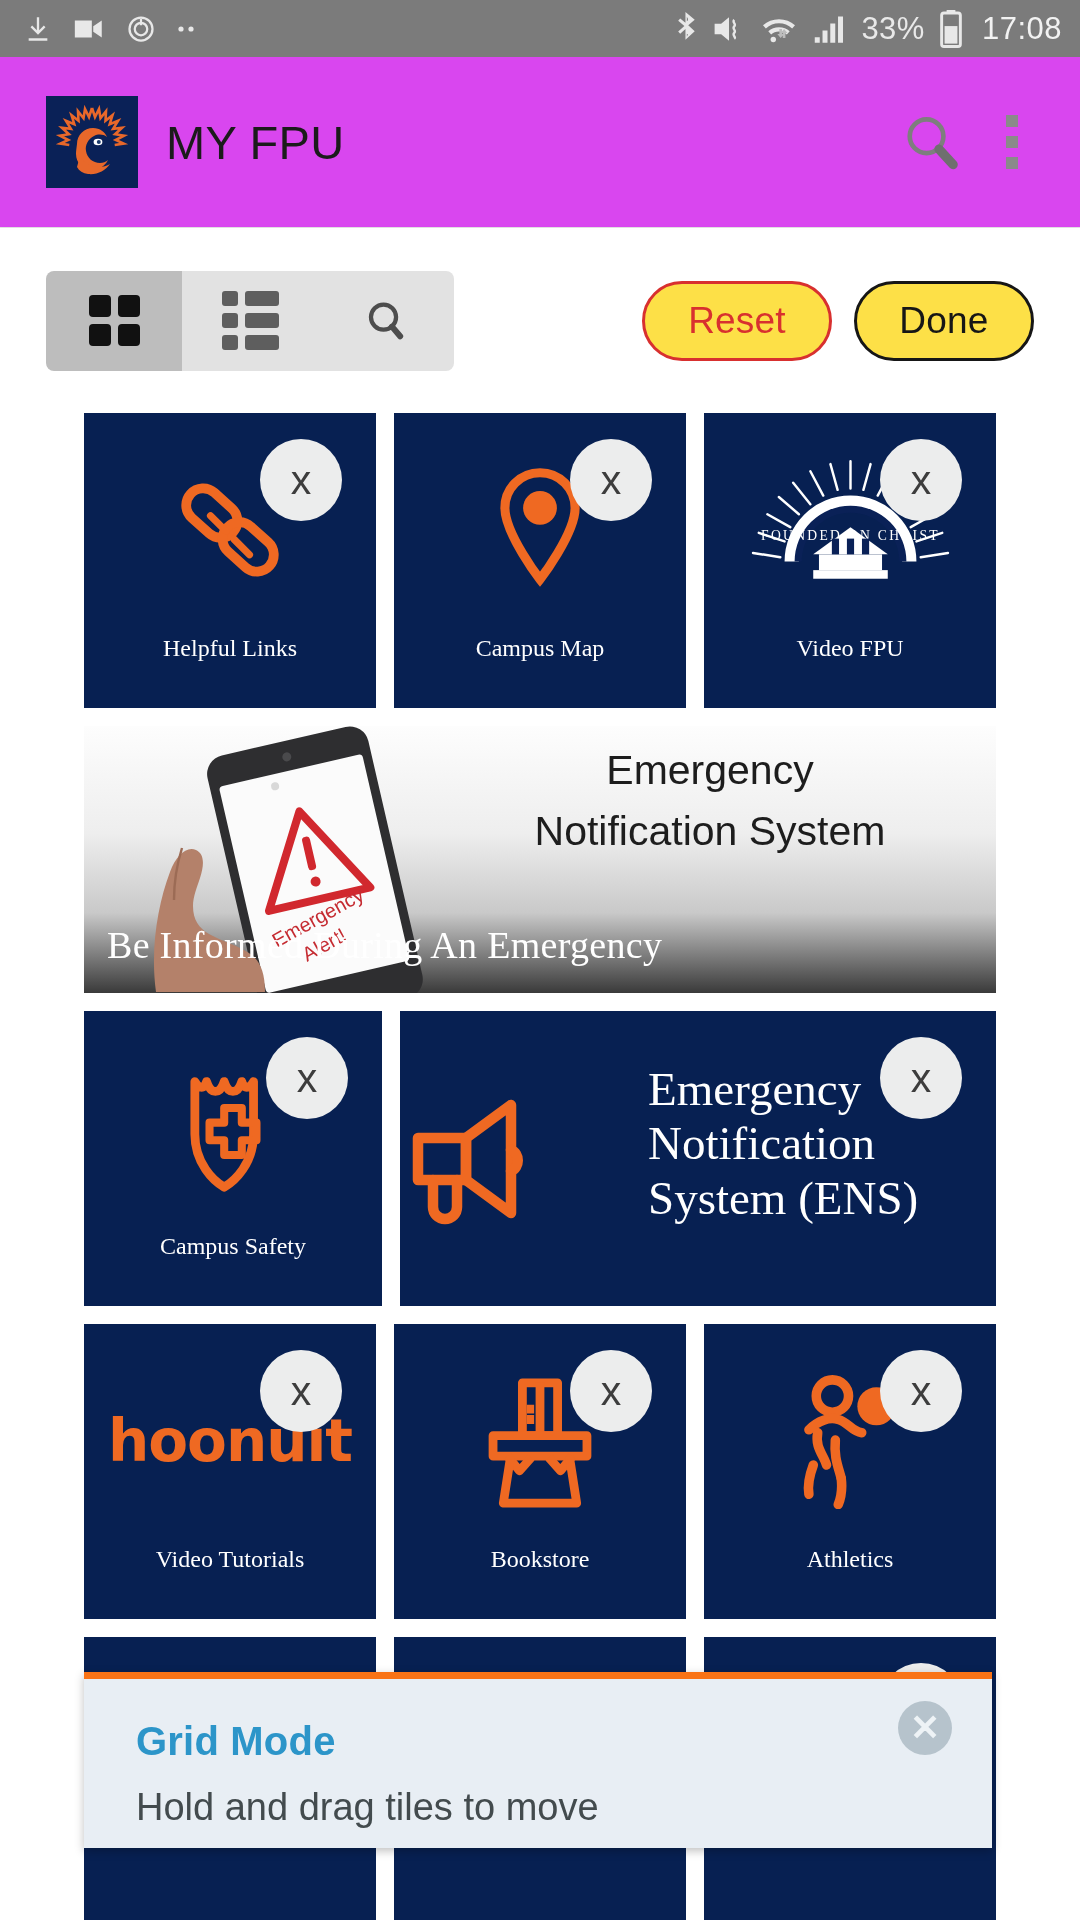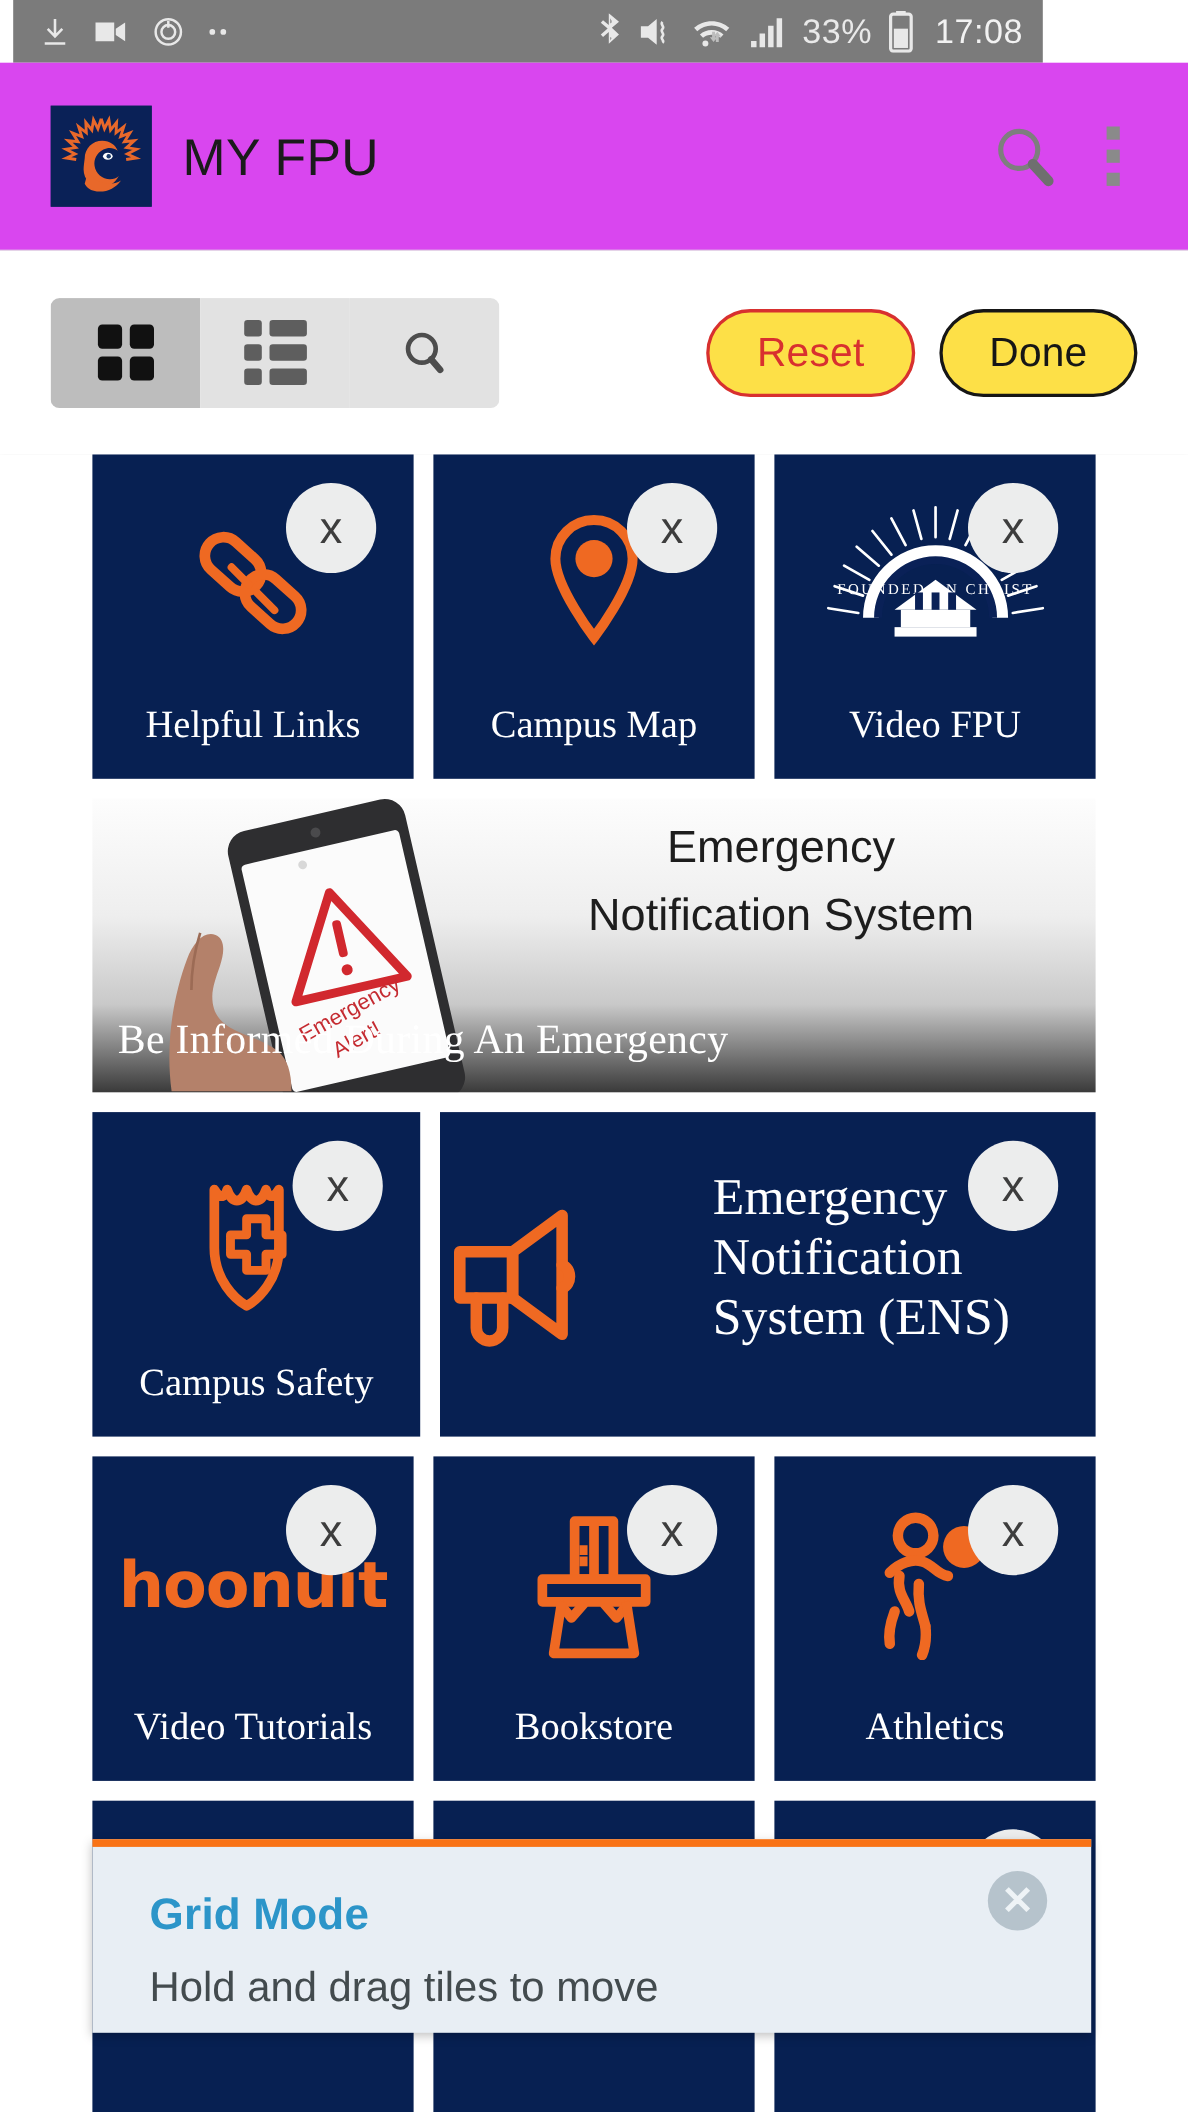--- a/index.html
+++ b/index.html
@@ -6,21 +6,21 @@
   html,body { width:1080px; height:1920px; }
   body {
     font-family:"Liberation Sans", sans-serif;
     background:#ffffff;
     overflow:hidden;
     position:relative;
   }
 
   
   #status-bar{
-    position:absolute; top:0; left:12px; width:936px; height:57px;
+    position:absolute; top:0; left:0; width:1080px; height:57px;
     background:#7b7b7b; display:flex; align-items:center;
     padding:0 18px 0 24px; color:#e8e8e8;
   }
   #status-left{ display:flex; align-items:center; gap:20px; flex:1; }
   #status-right{ display:flex; align-items:center; gap:13px; }
   .sb-ico{ display:block; }
   #status-pct{ font-size:31px; letter-spacing:.5px; color:#e9e9e9; }
   #status-clock{ font-size:31px; letter-spacing:.5px; color:#f2f2f2; margin-left:5px;text-align:right;}
 
   
@@ -82,21 +82,21 @@
     display:flex; flex-direction:column; justify-content:flex-end;
     flex:1 1 0;
   }
   .tile.wide{ flex:2 1 0; }
   .tile-icon{
     position:absolute; left:0; right:0; top:42px; height:150px;
     display:flex; align-items:center; justify-content:center;
   }
   .tile-label{
     color:#ffffff; font-family:"Liberation Serif", serif;
-    font-size:35px; text-align:center; padding-bottom:30px; line-height:1.12;
+    font-size:24px; text-align:center; padding-bottom:46px; line-height:1.12;
     position:relative; z-index:1;
   }
   .tile-label.big{
     font-size:47px; text-align:left; padding:0 0 30px 56px; line-height:1.16;
   }
   .tile.wide .inner{
     display:flex; align-items:center; height:100%; width:100%;gap:42px;
   }
   .tile.wide .ico-side{ width:300px; display:flex; align-items:center; justify-content:center; }
   .remove-badge{

